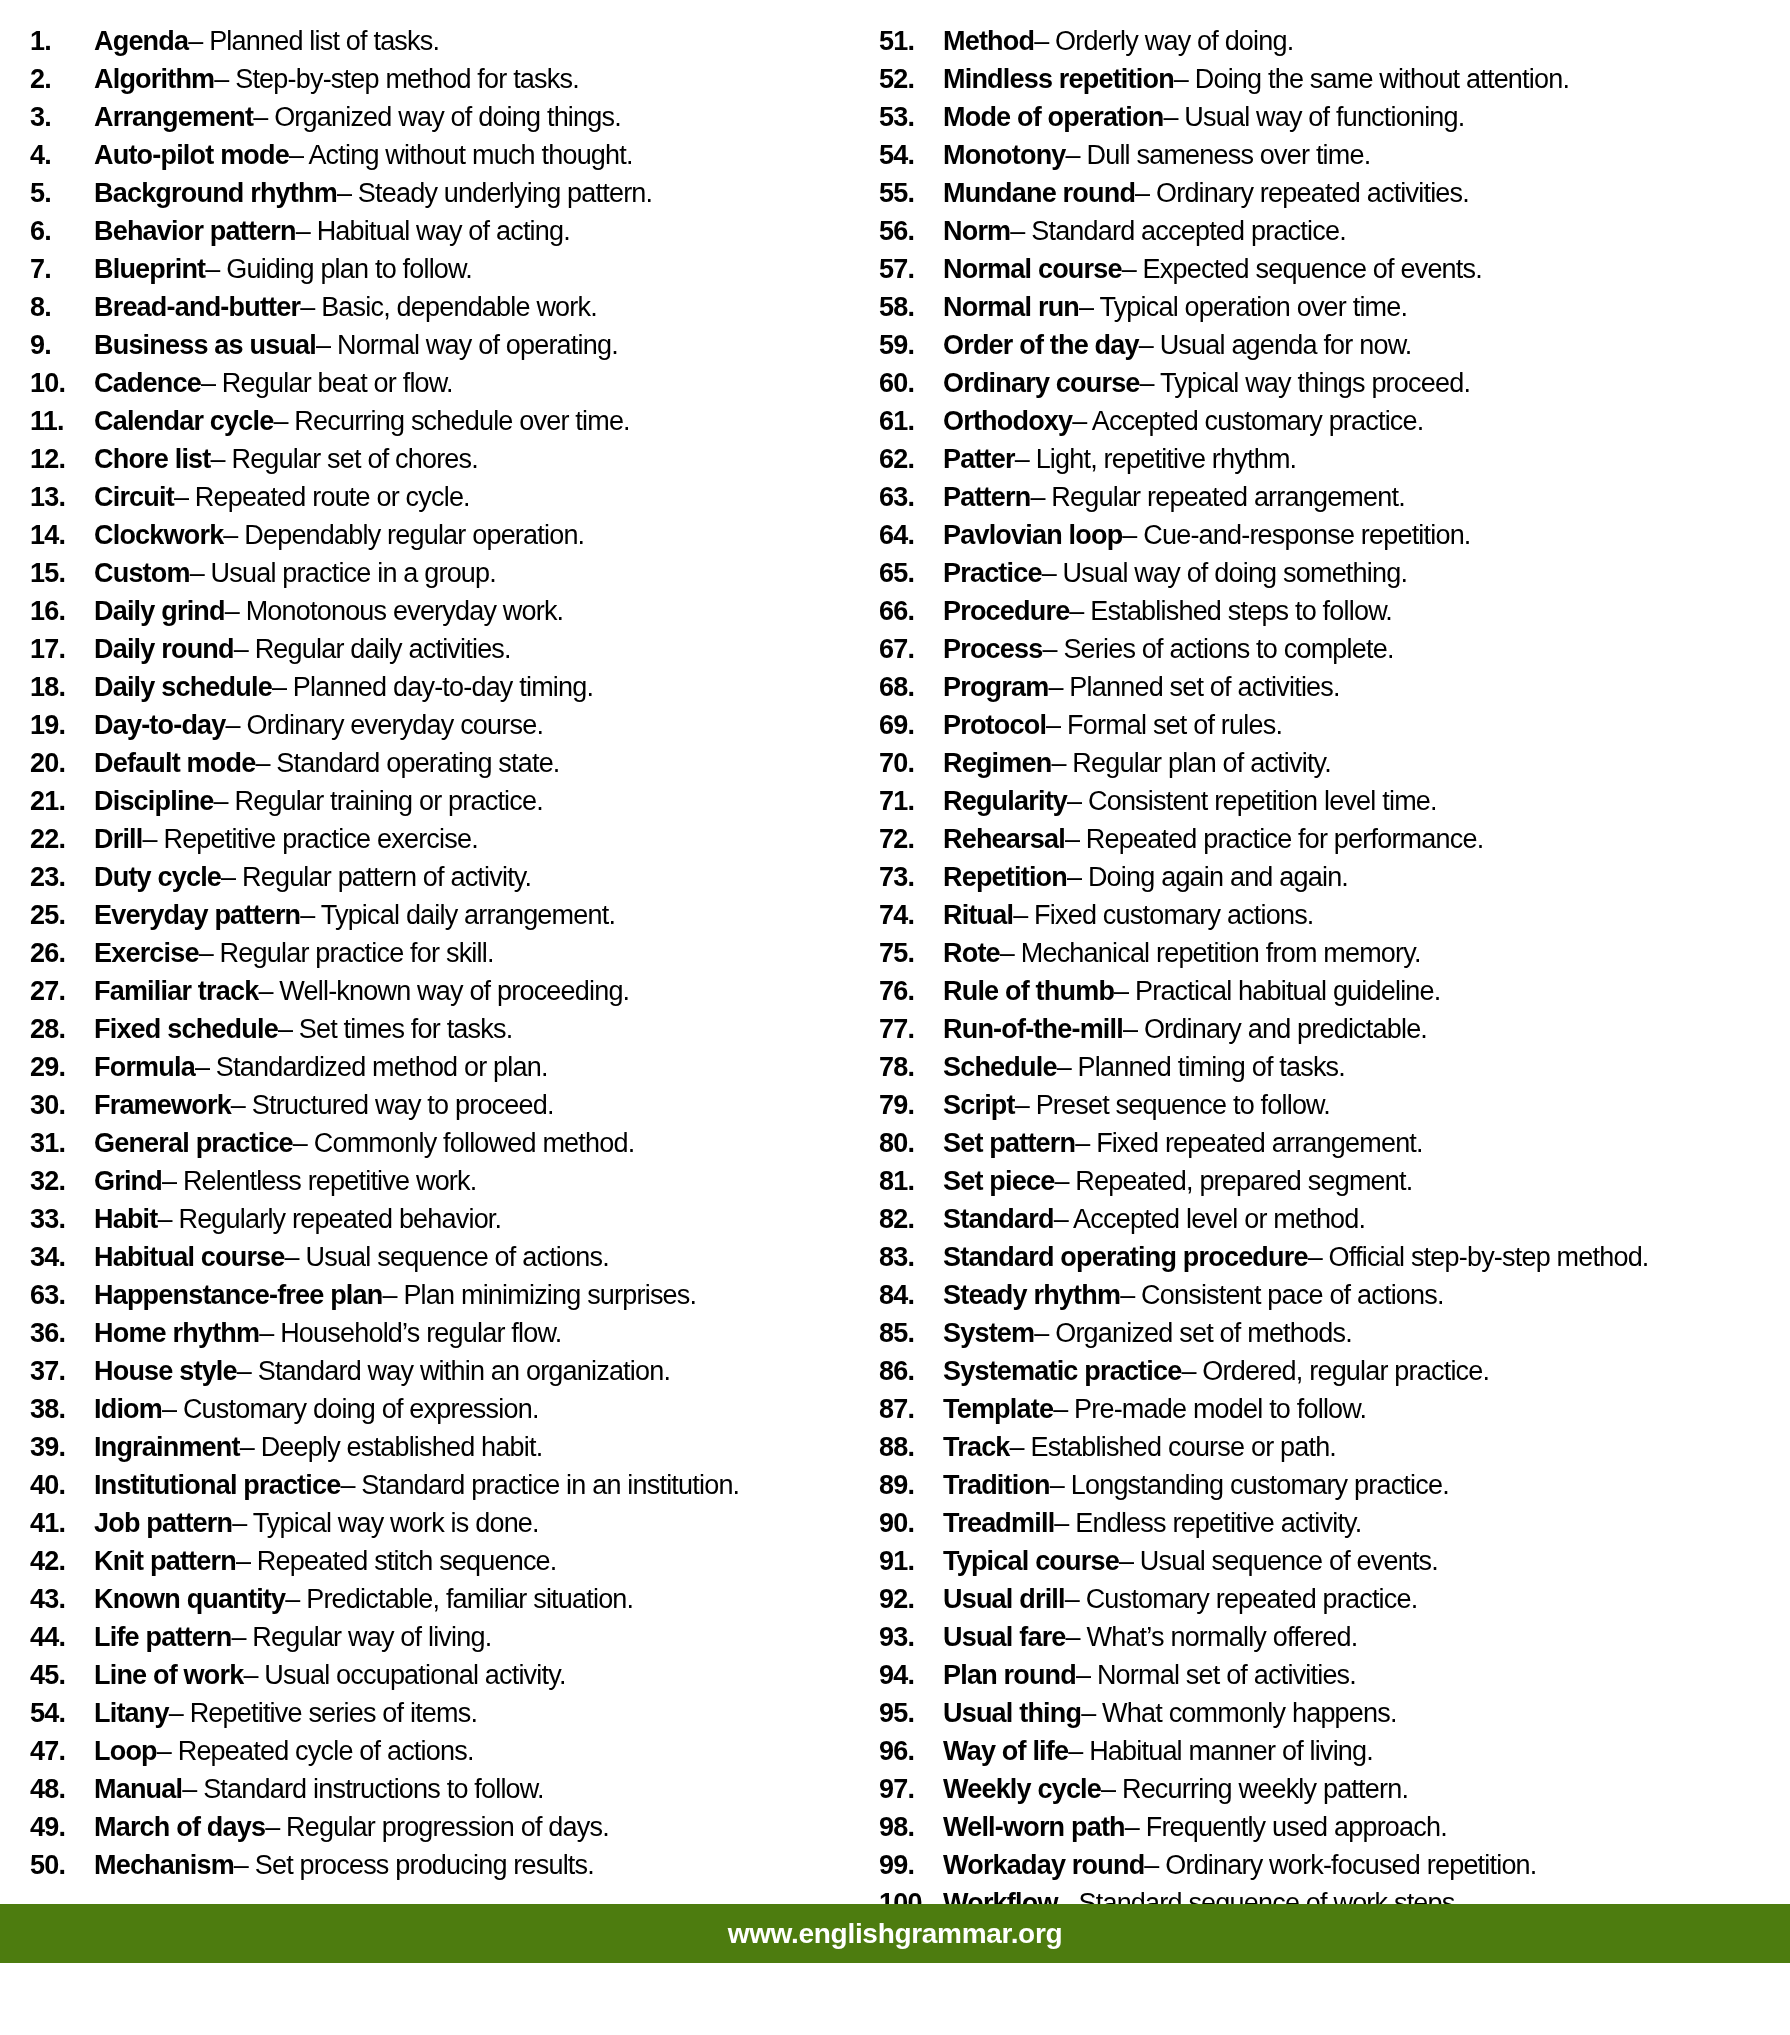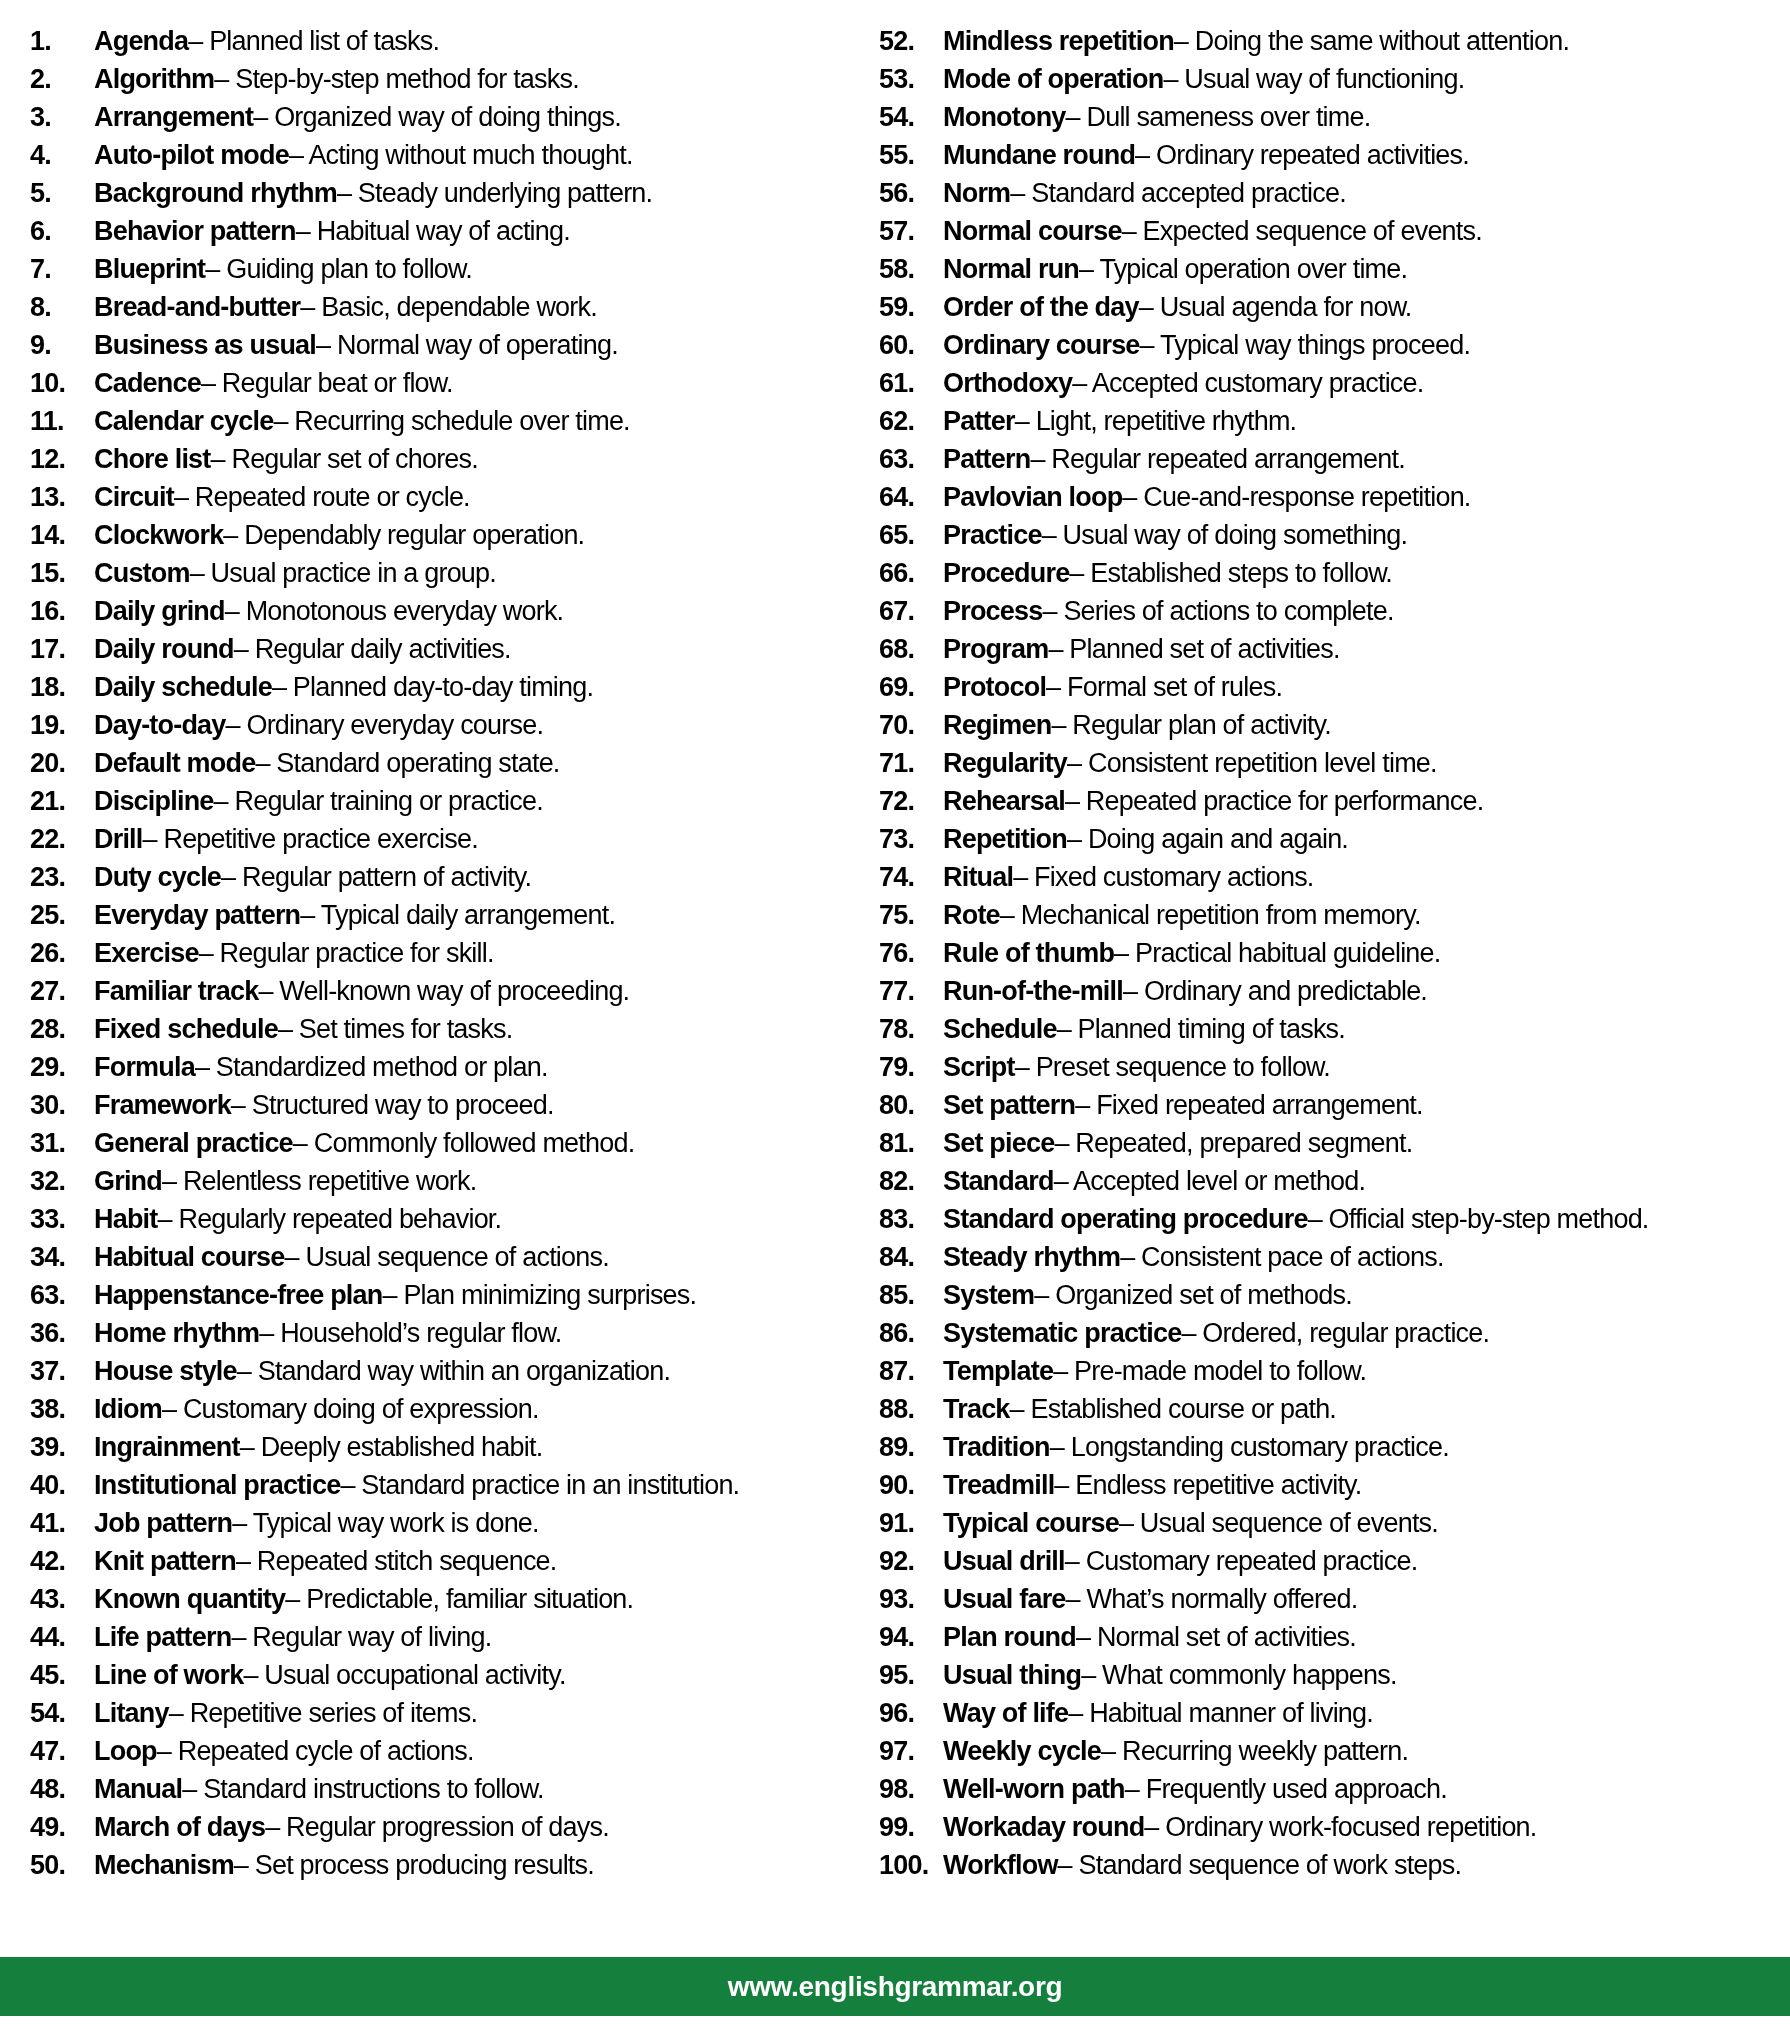--- a/index.html
+++ b/index.html
@@ -47,24 +47,24 @@
   }
   li.syn-item .term {
     font-weight: 700;
   }
   li.syn-item .def {
     font-weight: 400;
   }
   .footer-bar {
     position: absolute;
     left: 0;
-    top: 1957px;
+    top: 1904px;
     width: 1790px;
     height: 59px;
-    background: #15803d;
+    background: #4d7c0f;
     display: flex;
     align-items: center;
     justify-content: center;
   }
   .footer-bar .url {
     color: #ffffff;
     font-weight: 700;
     font-size: 28px;
     letter-spacing: -0.3px;
   }
@@ -314,20 +314,25 @@
         <span class="term">March of days</span>
         <span class="def"> – Regular progression of days.</span>
       </li>
       <li class="syn-item">
         <span class="num">50.</span>
         <span class="term">Mechanism</span>
         <span class="def"> – Set process producing results.</span>
       </li>
     </ol>
   <ol class="syn-col col-right">
+      <li class="syn-item">
+        <span class="num">51.</span>
+        <span class="term">Method</span>
+        <span class="def"> – Orderly way of doing.</span>
+      </li>
       <li class="syn-item">
         <span class="num">52.</span>
         <span class="term">Mindless repetition</span>
         <span class="def"> – Doing the same without attention.</span>
       </li>
       <li class="syn-item">
         <span class="num">53.</span>
         <span class="term">Mode of operation</span>
         <span class="def"> – Usual way of functioning.</span>
       </li>

